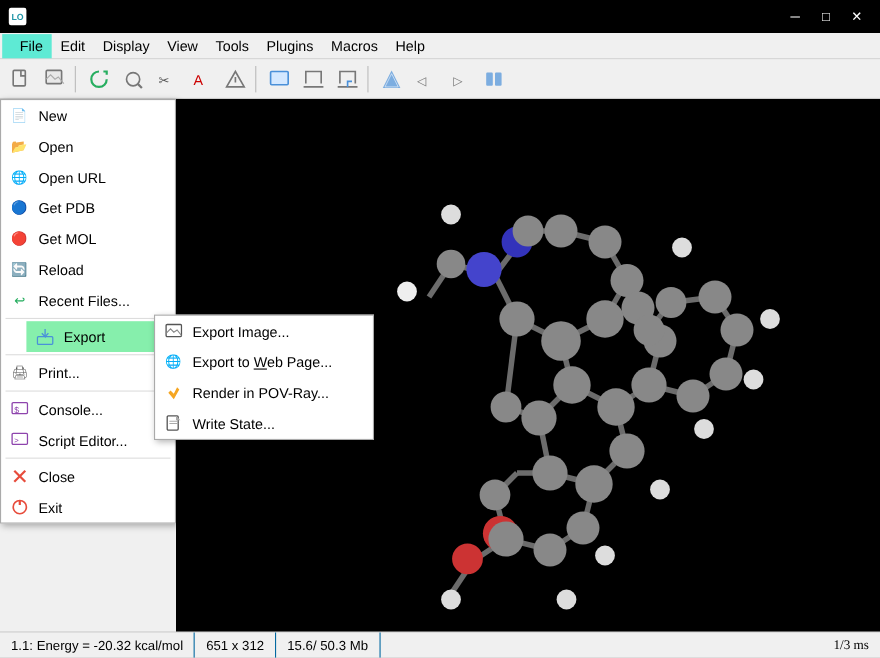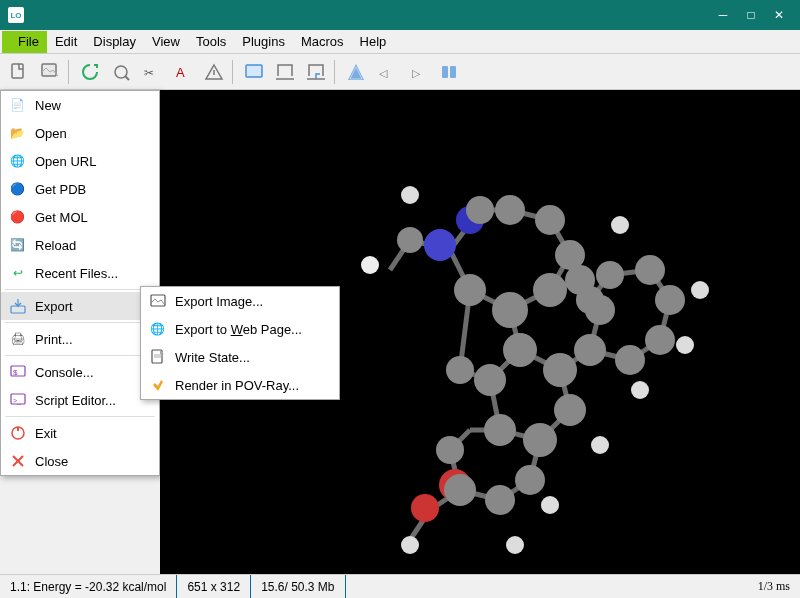--- a/index.html
+++ b/index.html
@@ -1,20 +1,20 @@
 <!DOCTYPE html>
 <html><head>
   <meta charset="utf-8">
   <style>
     * { margin: 0; padding: 0; box-sizing: border-box; }
     body { width: 800px; height: 598px; font-family: 'Segoe UI', Tahoma, sans-serif; font-size: 13px; background: #f0f0f0; overflow: hidden; }
 
     
     .title-bar {
-      background: #0f766e;
+      background: #000000;
       color: white;
       height: 30px;
       display: flex;
       align-items: center;
       justify-content: space-between;
       padding: 0 8px;
       font-size: 12px;
     }
     .title-bar-left { display: flex; align-items: center; gap: 6px; }
     .title-bar-logo { width: 16px; height: 16px; background: #fff; border-radius: 2px; display: flex; align-items: center; justify-content: center; font-size: 8px; color: #2196a8; font-weight: bold; }
@@ -31,21 +31,21 @@
       padding: 0 2px;
     }
     .menu-item {
       padding: 2px 8px;
       cursor: pointer;
       height: 22px;
       display: flex;
       align-items: center;
       font-size: 13px;
     }
-    .menu-item:hover, .menu-item.active { background: #84cc16; padding-left: 16px; }
+    .menu-item:hover, .menu-item.active { background: #5eead4; padding-left: 16px; }
 
     
     .toolbar {
       background: #f0f0f0;
       height: 36px;
       display: flex;
       align-items: center;
       border-bottom: 1px solid #ccc;
       padding: 2px 4px;
       gap: 1px;
@@ -84,21 +84,21 @@
     .file-dropdown-item {
       display: flex;
       align-items: center;
       padding: 4px 8px;
       cursor: pointer;
       gap: 8px;
       font-size: 13px;
       height: 28px;
       position: relative;
     }
-    .file-dropdown-item:hover, .file-dropdown-item.active { background: #e5e5e5; }
+    .file-dropdown-item:hover, .file-dropdown-item.active { background: #86efac; margin-left: 23px; }
     .file-dropdown-item .item-icon {
       width: 18px;
       height: 18px;
       display: flex;
       align-items: center;
       justify-content: center;
       flex-shrink: 0;
       font-size: 12px;
     }
     .file-dropdown-sep { height: 1px; background: #ddd; margin: 2px 4px; }
@@ -480,72 +480,72 @@
       <span class="item-icon icon-script">
         <svg width="16" height="16" viewBox="0 0 16 16">
             <rect x="1" y="2" width="14" height="10" rx="1" fill="none" stroke="#8e44ad" stroke-width="1.2"></rect>
             <text x="3" y="11" font-size="7" fill="#8e44ad">&gt;_</text>
           </svg>
       </span>
       <span>Script Editor...</span>
     </div>
     <div class="file-dropdown-sep"></div>
     <div class="file-dropdown-item">
+      <span class="item-icon icon-close">
+        <svg width="16" height="16" viewBox="0 0 16 16">
+            <line x1="3" y1="3" x2="13" y2="13" stroke="#e74c3c" stroke-width="2"></line>
+            <line x1="13" y1="3" x2="3" y2="13" stroke="#e74c3c" stroke-width="2"></line>
+          </svg>
+      </span>
+      <span>Close</span>
+    </div>
+    <div class="file-dropdown-item">
       <span class="item-icon icon-exit">
         <svg width="16" height="16" viewBox="0 0 16 16">
             <circle cx="8" cy="8" r="6" fill="none" stroke="#e74c3c" stroke-width="1.5"></circle>
             <line x1="8" y1="2" x2="8" y2="6" stroke="#e74c3c" stroke-width="2"></line>
           </svg>
       </span>
       <span>Exit</span>
-    </div>
-    <div class="file-dropdown-item">
-      <span class="item-icon icon-close">
-        <svg width="16" height="16" viewBox="0 0 16 16">
-            <line x1="3" y1="3" x2="13" y2="13" stroke="#e74c3c" stroke-width="2"></line>
-            <line x1="13" y1="3" x2="3" y2="13" stroke="#e74c3c" stroke-width="2"></line>
-          </svg>
-      </span>
-      <span>Close</span>
     </div>
   </div>
 
   <div class="export-submenu">
     <div class="export-submenu-item">
       <span class="item-icon">
         <svg width="16" height="16" viewBox="0 0 16 16">
             <rect x="1" y="2" width="14" height="11" rx="1" fill="none" stroke="#555" stroke-width="1.2"></rect>
             <polyline points="1,10 5,6 8,9 11,7 15,12" fill="none" stroke="#888" stroke-width="1"></polyline>
           </svg>
       </span>
       <span>Export Image...</span>
     </div>
     <div class="export-submenu-item">
       <span class="item-icon">🌐</span>
       <span>Export to <span style="text-decoration:underline">W</span>eb Page...</span>
+    </div>
+    <div class="export-submenu-item">
+      <span class="item-icon">
+        <svg width="16" height="16" viewBox="0 0 16 16">
+            <path d="M8 14 L3 8 L5 6 L8 9 L11 3 L13 5 Z" fill="#f5a623"></path>
+          </svg>
+      </span>
+      <span>Render in POV-Ray...</span>
     </div>
     <div class="export-submenu-item">
       <span class="item-icon">
         <svg width="16" height="16" viewBox="0 0 16 16">
             <rect x="2" y="1" width="10" height="13" rx="1" fill="none" stroke="#555" stroke-width="1.2"></rect>
             <path d="M10 1 L14 5 L10 5 Z" fill="#aaa"></path>
             <line x1="4" y1="6" x2="12" y2="6" stroke="#aaa" stroke-width="1"></line>
             <line x1="4" y1="8" x2="12" y2="8" stroke="#aaa" stroke-width="1"></line>
           </svg>
       </span>
       <span>Write State...</span>
     </div>
-    <div class="export-submenu-item">
-      <span class="item-icon">
-        <svg width="16" height="16" viewBox="0 0 16 16">
-            <path d="M8 14 L3 8 L5 6 L8 9 L11 3 L13 5 Z" fill="#f5a623"></path>
-          </svg>
-      </span>
-      <span>Render in POV-Ray...</span>
-    </div>
   </div>
 
 </div>
 
 <div class="status-bar">
   <div class="status-section">
     <span>1.1: Energy =   -20.32 kcal/mol</span>
   </div>
   <div class="status-section">
     <span>651 x 312</span>

